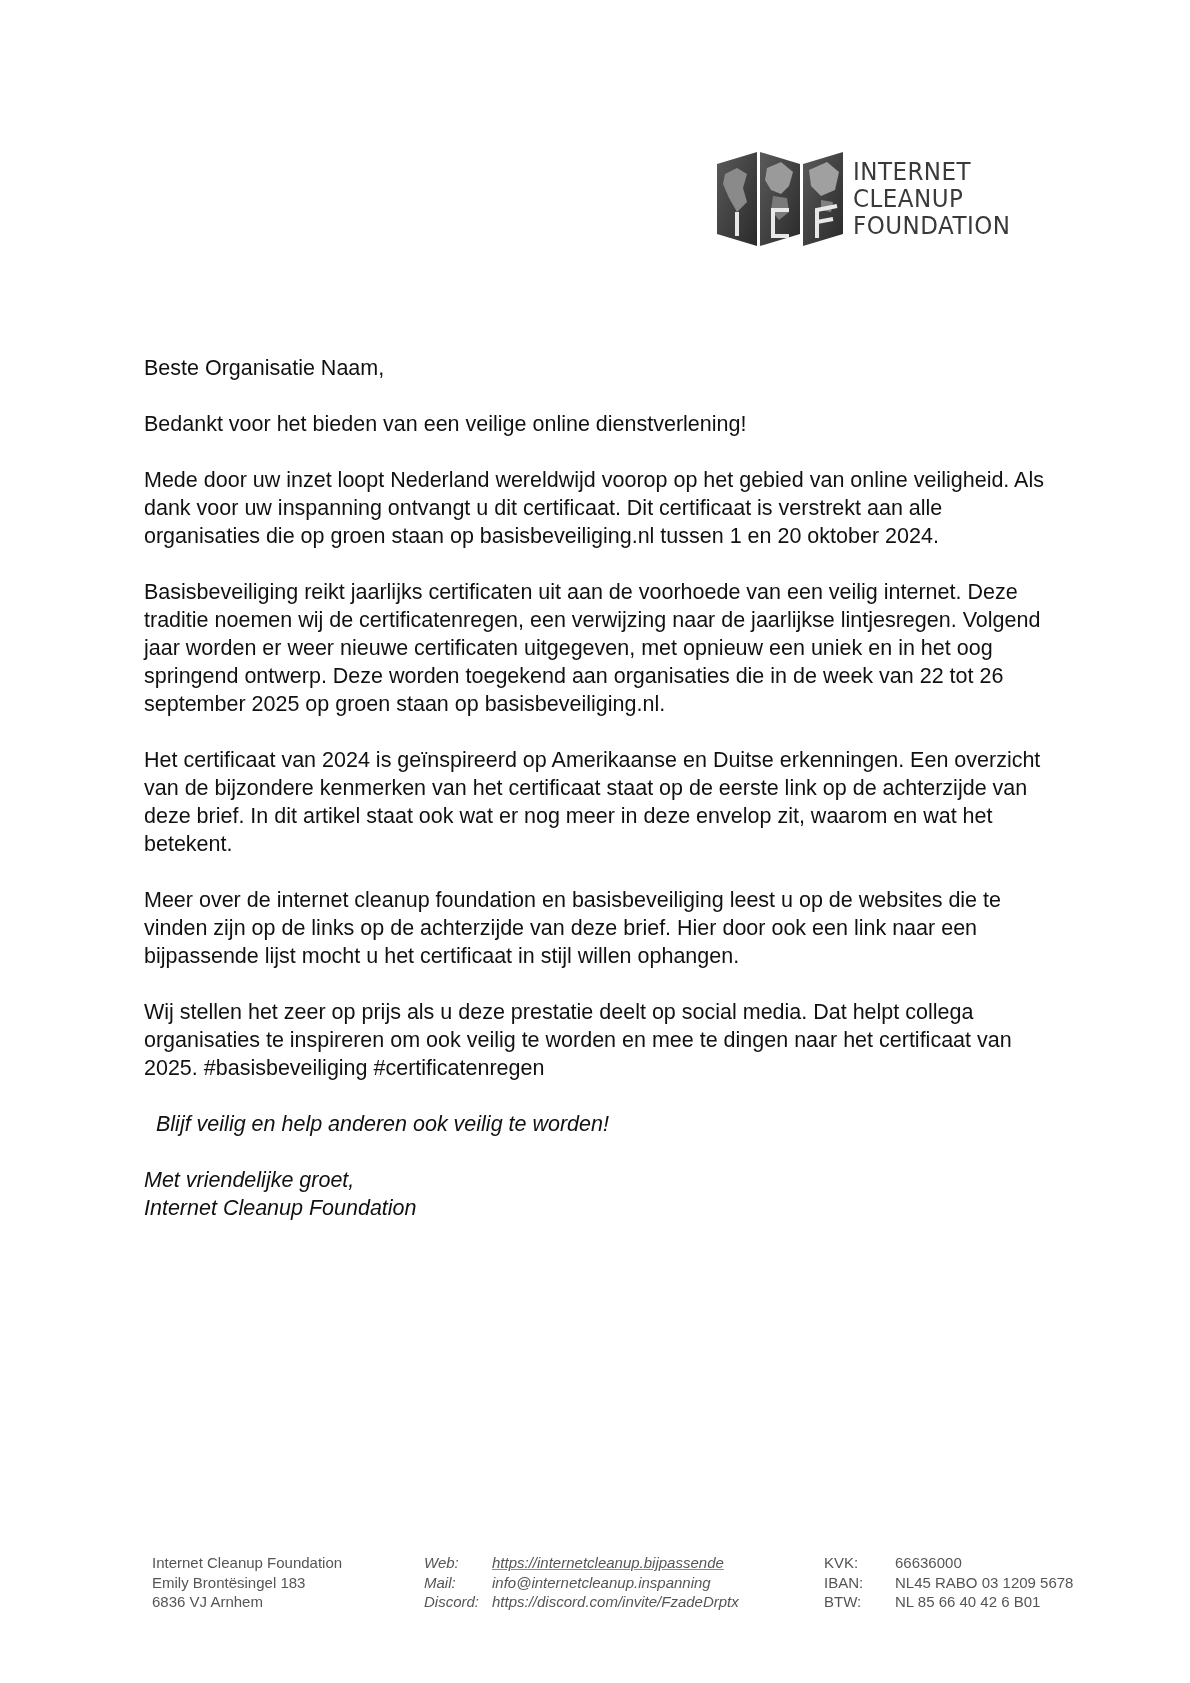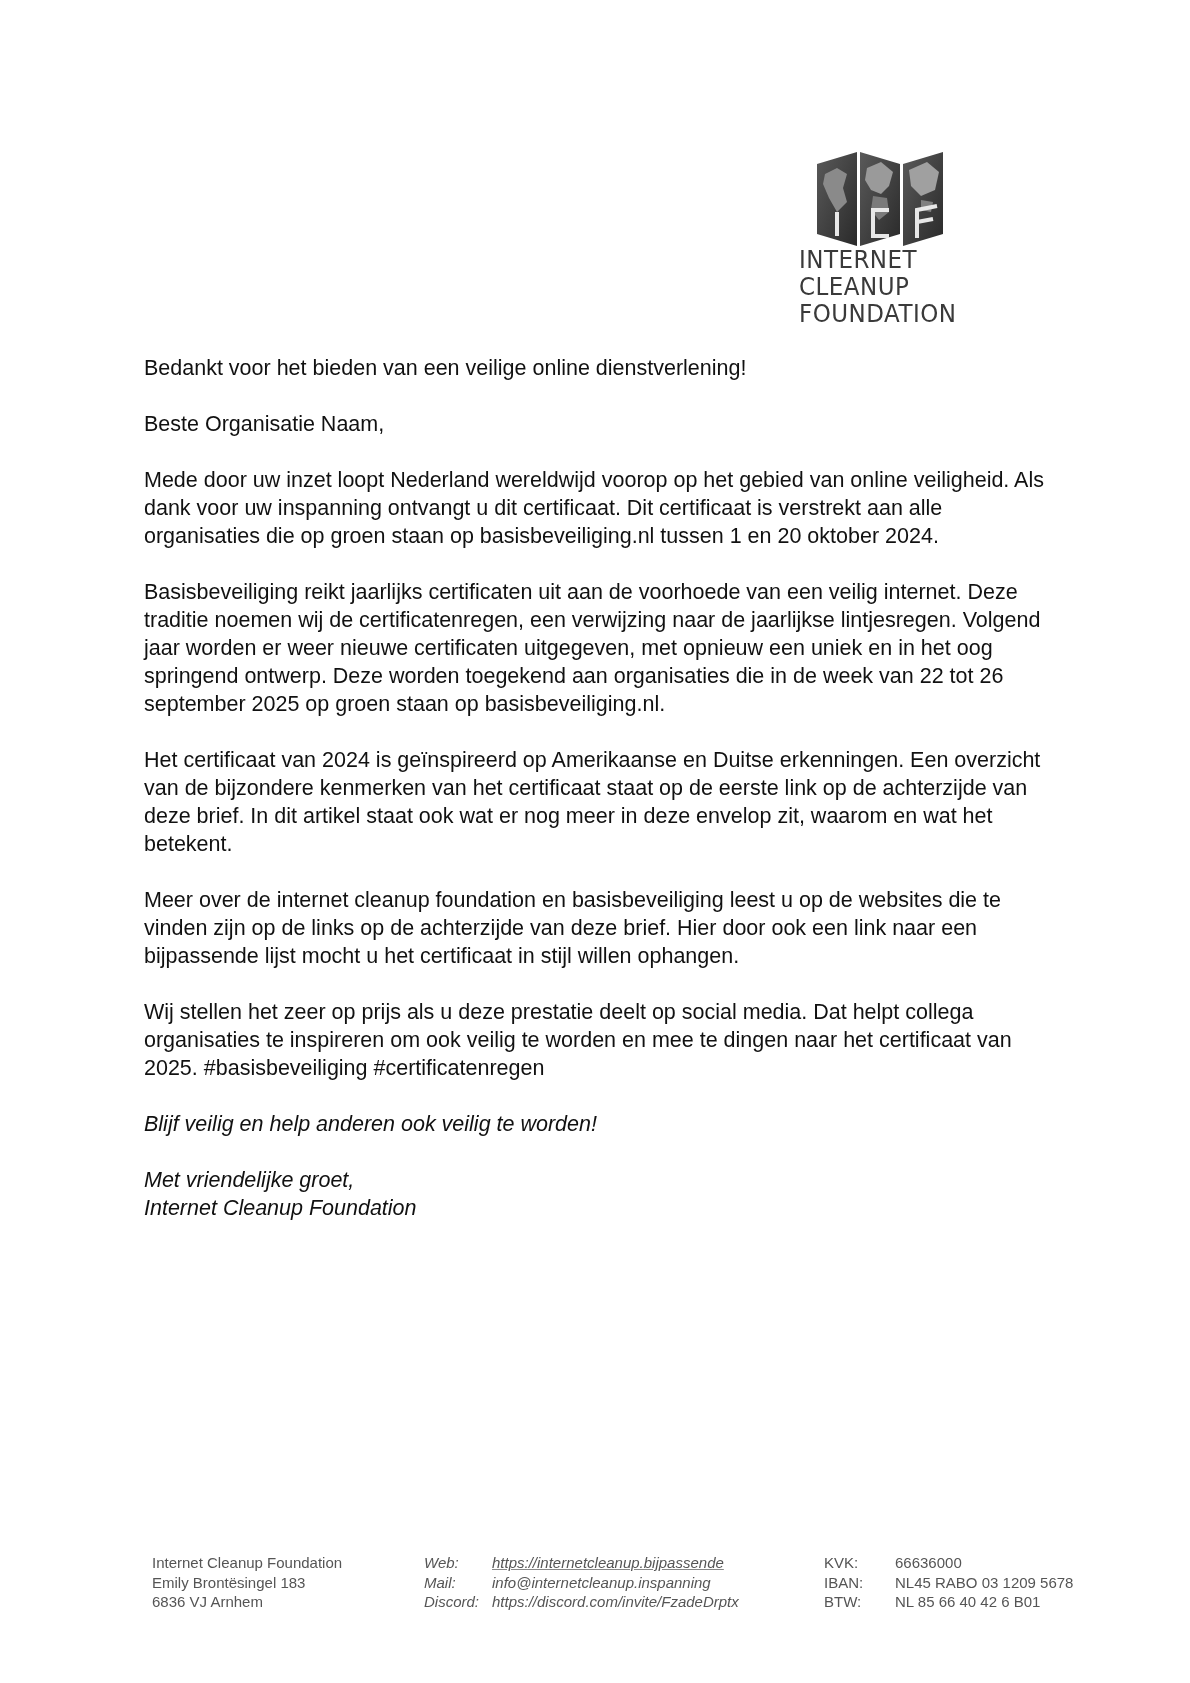--- a/index.html
+++ b/index.html
@@ -3,36 +3,36 @@
   <meta charset="utf-8">
   <style>
     html, body { margin: 0; padding: 0; background: #ffffff; }
     body {
       width: 1190px; height: 1683px; position: relative; overflow: hidden;
       font-family: "Liberation Sans", "DejaVu Sans", sans-serif;
       color: #111111;
     }
     .logo {
       position: absolute; left: 717px; top: 150px; width: 330px; height: 96px;
-      display: flex; align-items: center; flex-direction: column;
+      display: flex; align-items: center;
     }
     .logo-mark { width: 130px; height: 96px; flex: none; }
     .logo-text {
       margin-left: 6px; font-family: "DejaVu Sans", sans-serif;
       font-size: 25px; line-height: 27px; letter-spacing: 0.5px;
       color: #3a3a3a; font-weight: normal; transform: scaleX(0.92);
       transform-origin: left center;
     }
     .logo-text div { white-space: nowrap; }
     .letter {
       position: absolute; left: 144px; top: 354px; width: 920px;
       font-size: 21.5px; line-height: 28px; color: #111;
     }
     .letter p { margin: 0 0 28px 0; }
-    .letter p.italic { font-style: italic; }
+    .letter p.italic { font-style: italic; margin-left: 12px; }
     .letter p.sig { margin: 0; font-style: italic; }
     .footer {
       position: absolute; top: 1553px; left: 152px; width: 960px;
       font-size: 15px; line-height: 19.5px; color: #555555;
     }
     .fcol { position: absolute; top: 0; }
     .fcol.addr { left: 0; }
     .fcol.contact { left: 272px; font-style: italic; }
     .fcol.reg { left: 672px; }
     .row { display: flex; white-space: nowrap; }
@@ -66,22 +66,22 @@
     </g>
   </svg>
   <div class="logo-text">
     <div>INTERNET</div>
     <div>CLEANUP</div>
     <div>FOUNDATION</div>
   </div>
 </div>
 
 <div class="letter">
+  <p>Beste Organisatie Naam,</p>
   <p>Bedankt voor het bieden van een veilige online dienstverlening!</p>
-  <p>Beste Organisatie Naam,</p>
   <p>Mede door uw inzet loopt Nederland wereldwijd voorop op het gebied van online veiligheid. Als dank voor uw inspanning ontvangt u dit certificaat. Dit certificaat is verstrekt aan alle organisaties die op groen staan op basisbeveiliging.nl tussen 1 en 20 oktober 2024.</p>
   <p>Basisbeveiliging reikt jaarlijks certificaten uit aan de voorhoede van een veilig internet. Deze traditie noemen wij de certificatenregen, een verwijzing naar de jaarlijkse lintjesregen. Volgend jaar worden er weer nieuwe certificaten uitgegeven, met opnieuw een uniek en in het oog springend ontwerp. Deze worden toegekend aan organisaties die in de week van 22 tot 26 september 2025 op groen staan op basisbeveiliging.nl.</p>
   <p>Het certificaat van 2024 is geïnspireerd op Amerikaanse en Duitse erkenningen. Een overzicht van de bijzondere kenmerken van het certificaat staat op de eerste link op de achterzijde van deze brief. In dit artikel staat ook wat er nog meer in deze envelop zit, waarom en wat het betekent.</p>
   <p>Meer over de internet cleanup foundation en basisbeveiliging leest u op de websites die te vinden zijn op de links op de achterzijde van deze brief. Hier door ook een link naar een bijpassende lijst mocht u het certificaat in stijl willen ophangen.</p>
   <p>Wij stellen het zeer op prijs als u deze prestatie deelt op social media. Dat helpt collega organisaties te inspireren om ook veilig te worden en mee te dingen naar het certificaat van 2025. #basisbeveiliging #certificatenregen</p>
   <p class="italic">Blijf veilig en help anderen ook veilig te worden!</p>
   <p class="sig">Met vriendelijke groet,</p>
   <p class="sig">Internet Cleanup Foundation</p>
 </div>
 

